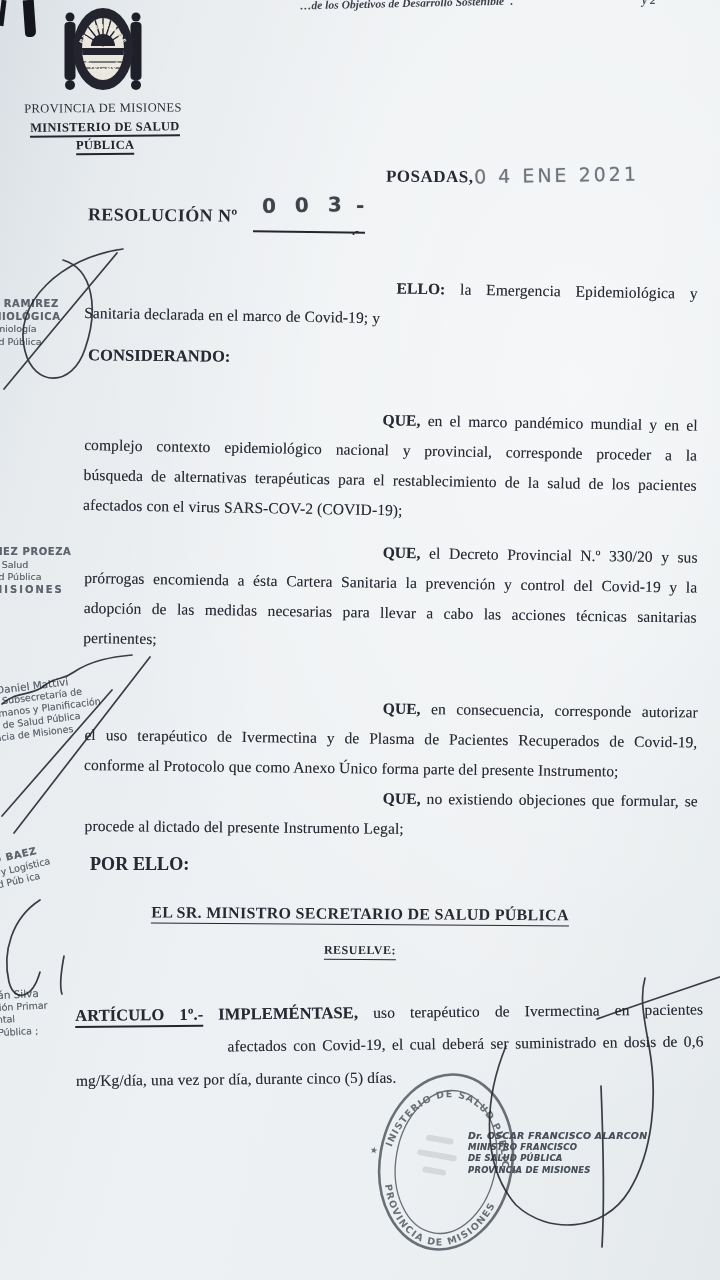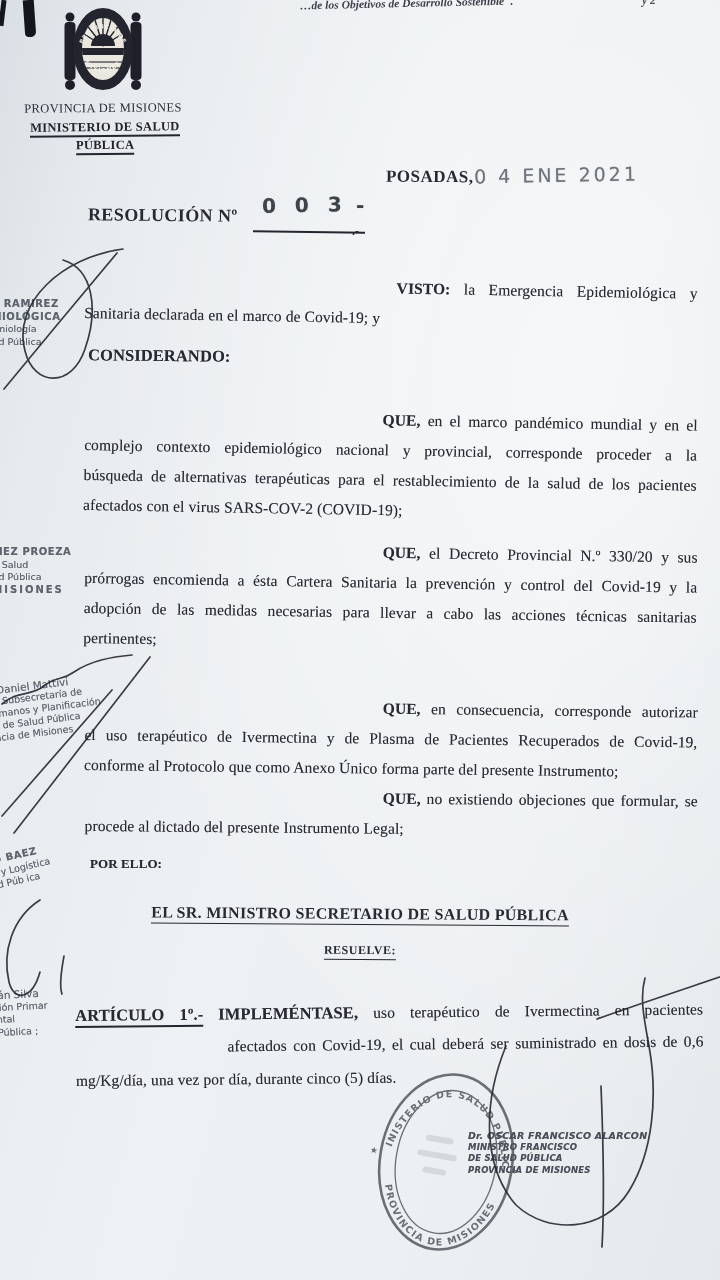--- a/index.html
+++ b/index.html
@@ -83,21 +83,21 @@
   <div class="abs datestamp" style="left:474px;top:164px;transform:rotate(-1deg);">0 4 ENE 2021</div>
 
   <div class="abs bold" style="left:88px;top:205px;font-size:18px;letter-spacing:.4px;transform:rotate(.5deg);">RESOLUCIÓN Nº</div>
   <div class="abs" style="left:253px;top:231px;width:112px;height:2px;background:#24262f;transform:rotate(.8deg);"></div>
   <div class="abs resnum" style="left:262px;top:193px;transform:rotate(-1.5deg);">0 0 3</div>
   <div class="abs resnum" style="left:356px;top:193px;letter-spacing:0;">-</div>
   <div class="abs bold" style="left:352px;top:224px;font-size:12px;">.-</div>
 
   <div class="abs" style="left:85px;top:268px;width:613px;transform:rotate(1deg);transform-origin:left top;">
     <div class="ln jl" style="padding-left:312px;">
-      <span class="bold">VISTO:</span>
+      <span class="bold">ELLO:</span>
       <span>la Emergencia Epidemiológica y</span>
     </div>
     <div class="ln">Sanitaria declarada en el marco de Covid-19; y</div>
   </div>
 
   <div class="abs bold ln" style="left:88px;top:341px;font-size:16.5px;transform:rotate(.6deg);">CONSIDERANDO:</div>
 
   <div class="abs" style="left:85px;top:400px;width:613px;transform:rotate(1deg);transform-origin:left top;">
     <div class="ln jl" style="padding-left:298px;">
       <span class="bold">QUE,</span>
@@ -128,21 +128,21 @@
   </div>
 
   <div class="abs" style="left:85px;top:781px;width:613px;transform:rotate(.5deg);transform-origin:left top;">
     <div class="ln jl" style="padding-left:298px;">
       <span class="bold">QUE,</span>
       <span>no existiendo objeciones que formular, se</span>
     </div>
     <div class="ln">procede al dictado del presente Instrumento Legal;</div>
   </div>
 
-  <div class="abs bold ln" style="left:90px;top:849px;font-size:13px;">POR ELLO:</div>
+  <div class="abs bold ln" style="left:90px;top:849px;font-size:18px;">POR ELLO:</div>
 
   <div class="abs" style="left:0;top:905px;width:720px;text-align:center;transform:rotate(.4deg);">
     <span class="bold ul-thin" style="font-size:16px;letter-spacing:.3px;">EL SR. MINISTRO SECRETARIO DE SALUD PÚBLICA</span>
   </div>
   <div class="abs" style="left:0;top:940px;width:720px;text-align:center;transform:rotate(.3deg);">
     <span class="bold ul-thin" style="font-size:12px;letter-spacing:.5px;">RESUELVE:</span>
   </div>
 
   <div class="abs" style="left:75px;top:1000px;width:628px;transform:rotate(-.6deg);transform-origin:left top;">
     <div class="ln jl" style="line-height:32px;">

